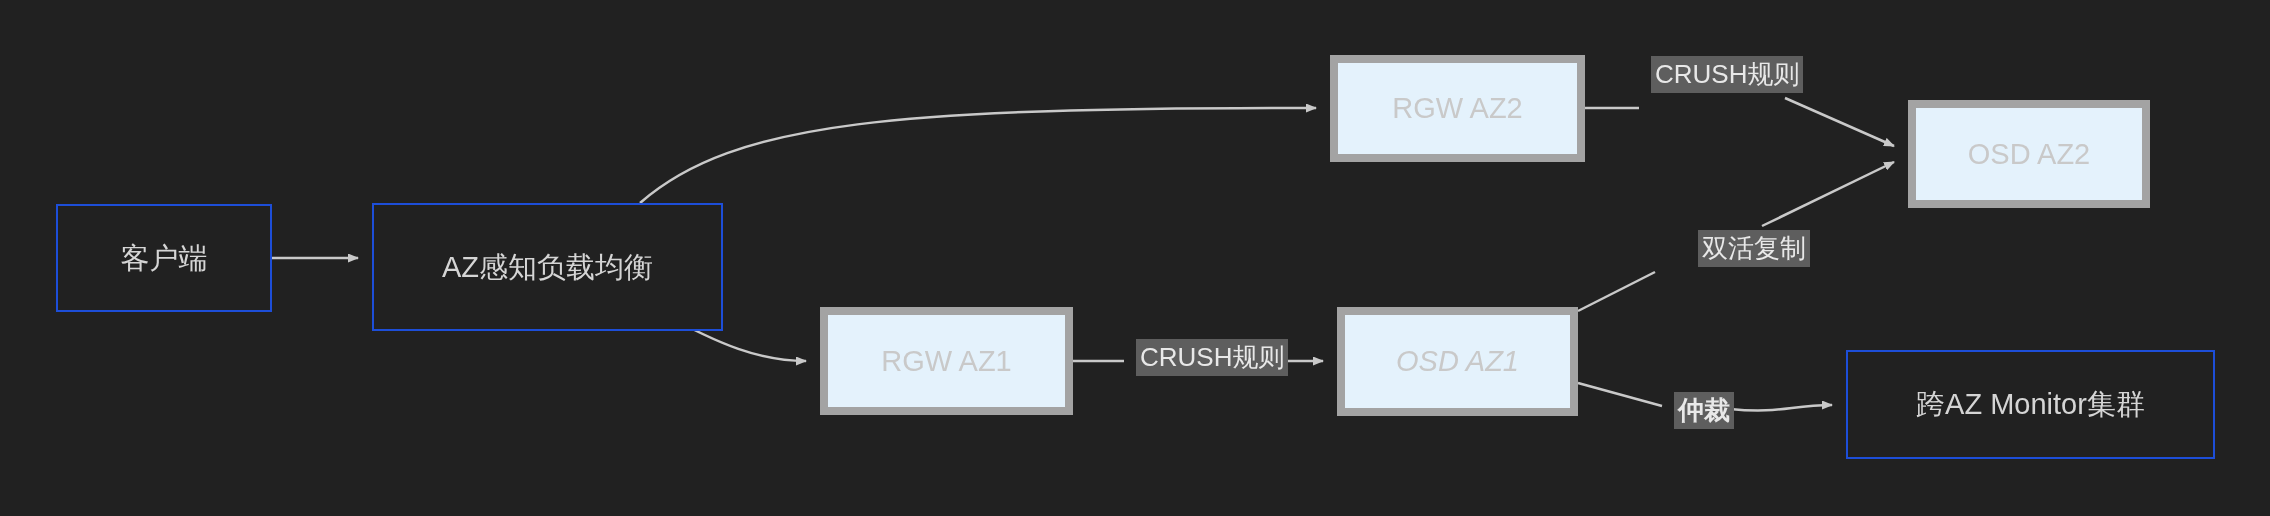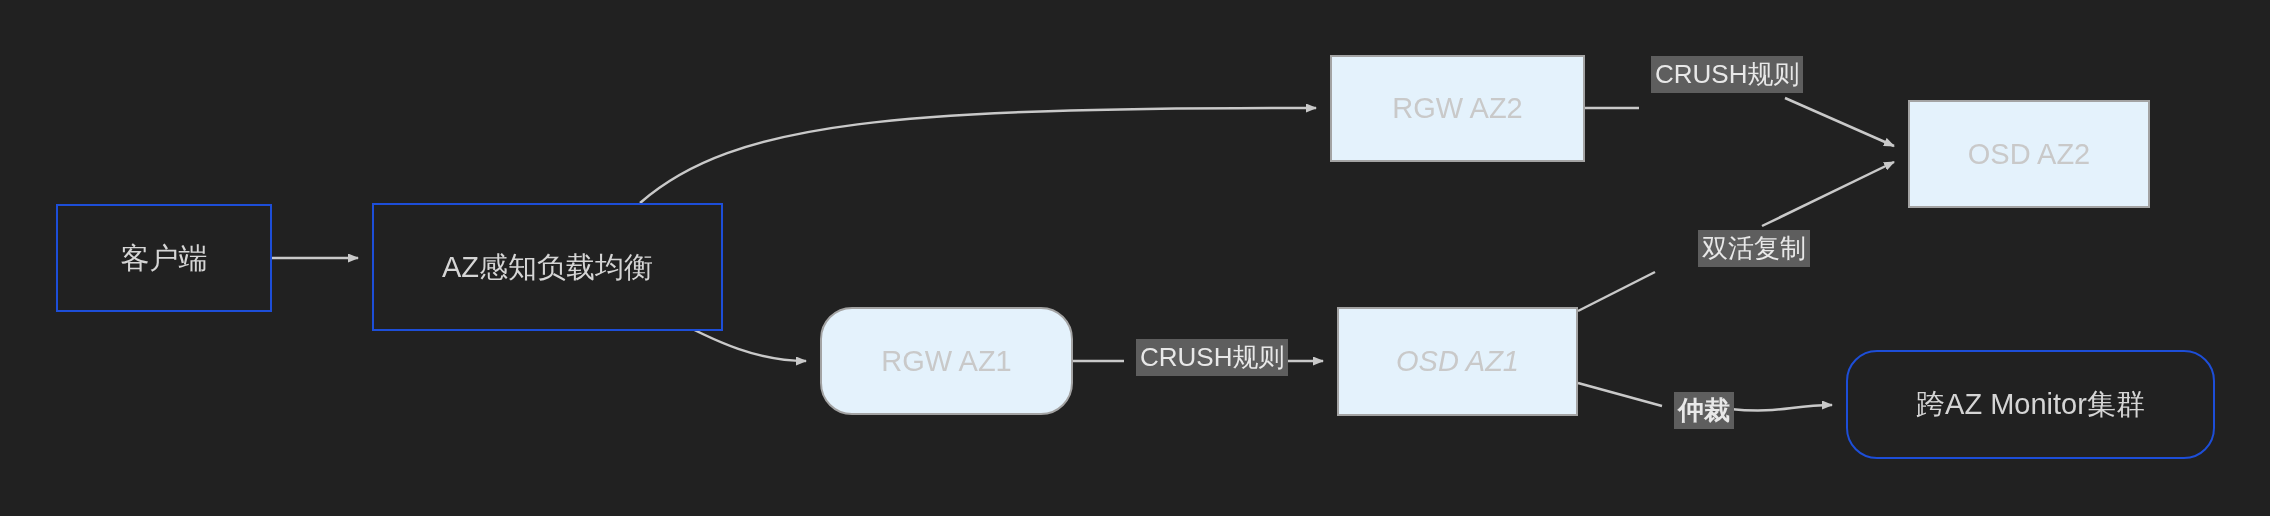--- a/index.html
+++ b/index.html
@@ -19,21 +19,21 @@
     line-height:1.2;
   }
   .node-plain{
     background:#212121;
     border:2px solid #1d4ed8;
     color:#d5d5d5;
     font-size:29px;
   }
   .node-blue{
     background:#e4f2fc;
-    border:2px solid #a3a3a3;
+    border:8px solid #a3a3a3;
     color:#c9c9c9;
     font-size:29px;
   }
   .edge-label{
     position:absolute;
     background:#5e5e5e;
     color:#e8e8e8;
     font-size:26px;
     padding:2px 4px;
     white-space:nowrap;
@@ -92,33 +92,33 @@
   </div>
 
   <div class="node node-plain" style="left:372px;top:203px;width:351px;height:128px;">
     <span>AZ感知负载均衡</span>
   </div>
 
   <div class="node node-blue" style="left:1330px;top:55px;width:255px;height:107px;">
     <span>RGW AZ2</span>
   </div>
 
-  <div class="node node-blue" style="left:820px;top:307px;width:253px;height:108px;border-radius:32px;">
+  <div class="node node-blue" style="left:820px;top:307px;width:253px;height:108px;">
     <span>RGW AZ1</span>
   </div>
 
   <div class="node node-blue" style="left:1908px;top:100px;width:242px;height:108px;justify-content:center;">
     <span>OSD AZ2</span>
   </div>
 
   <div class="node node-blue" style="left:1337px;top:307px;width:241px;height:109px;font-style:italic;">
     <span>OSD AZ1</span>
   </div>
 
-  <div class="node node-plain" style="left:1846px;top:350px;width:369px;height:109px;border-radius:31px;">
+  <div class="node node-plain" style="left:1846px;top:350px;width:369px;height:109px;">
     <span>跨AZ Monitor集群</span>
   </div>
 
   <div class="edge-label" style="left:1639px;top:56px;">
     <span>CRUSH规则</span>
   </div>
 
   <div class="edge-label" style="left:1124px;top:339px;">
     <span>CRUSH规则</span>
   </div>

